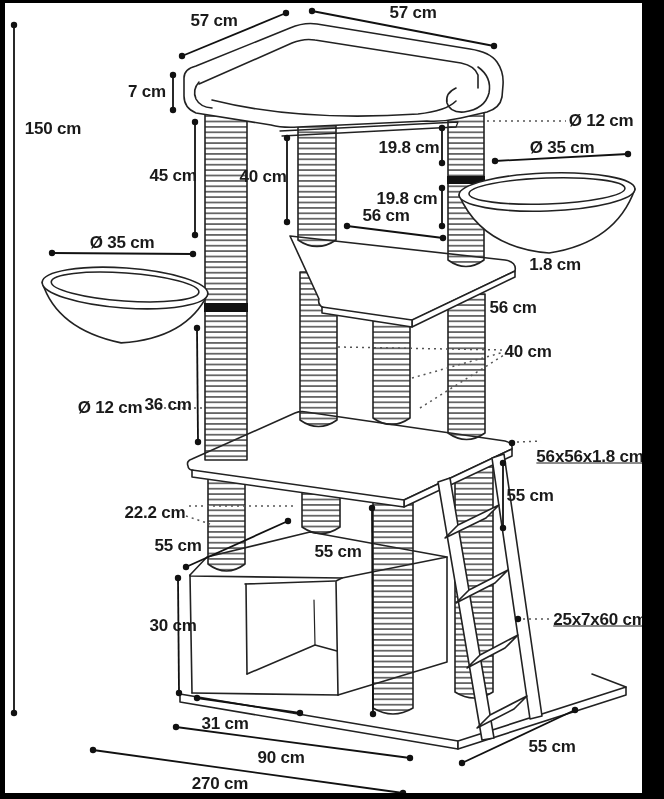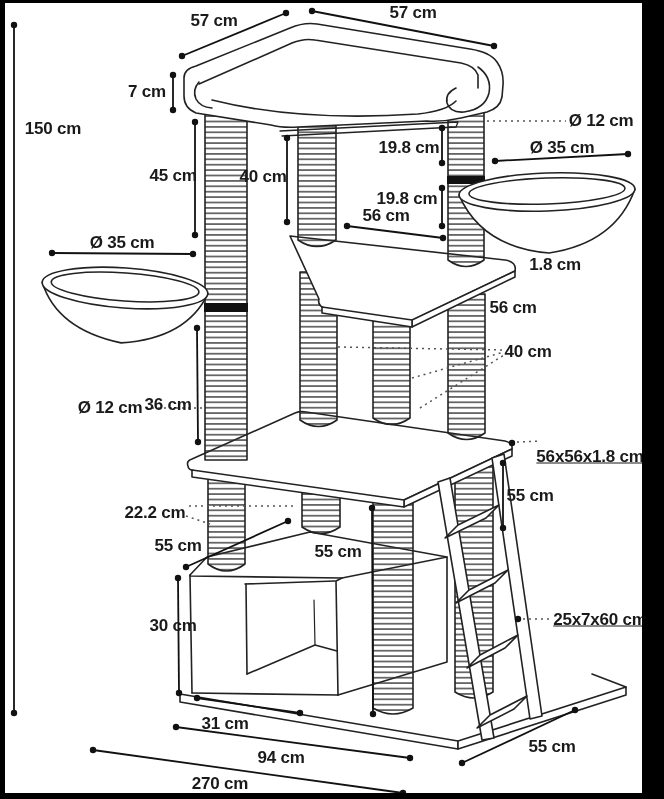--- a/index.html
+++ b/index.html
@@ -208,21 +208,21 @@
   <div class="dim-label" style="left:168px;top:404px;text-align:center;">36 cm</div>
   <div class="dim-label" style="left:110px;top:407px;">Ø 12 cm</div>
   <div class="dim-label" style="left:590px;top:456px;text-decoration:underline;">56x56x1.8 cm</div>
   <div class="dim-label" style="left:530px;top:495px;">55 cm</div>
   <div class="dim-label" style="left:155px;top:512px;">22.2 cm</div>
   <div class="dim-label" style="left:178px;top:545px;">55 cm</div>
   <div class="dim-label" style="left:338px;top:551px;">55 cm</div>
   <div class="dim-label" style="left:149px;top:625px;margin-left:24px;">30 cm</div>
   <div class="dim-label" style="left:600px;top:619px;text-decoration:underline;">25x7x60 cm</div>
   <div class="dim-label" style="left:225px;top:687px;margin-top:36px;">31 cm</div>
-  <div class="dim-label" style="left:281px;top:757px;">94 cm</div>
+  <div class="dim-label" style="left:281px;top:757px;">90 cm</div>
   <div class="dim-label" style="left:552px;top:746px;">55 cm</div>
   <div class="dim-label" style="left:220px;top:783px;">270 cm</div>
 
   <div class="frame" style="left:0;top:0;width:664px;height:3px;"></div>
   <div class="frame" style="left:0;top:0;width:5px;height:799px;"></div>
   <div class="frame" style="left:0;top:793px;width:664px;height:6px;"></div>
   <div class="frame" style="left:642px;top:0;width:22px;height:799px;"></div>
 </div>
 
 </body></html>

